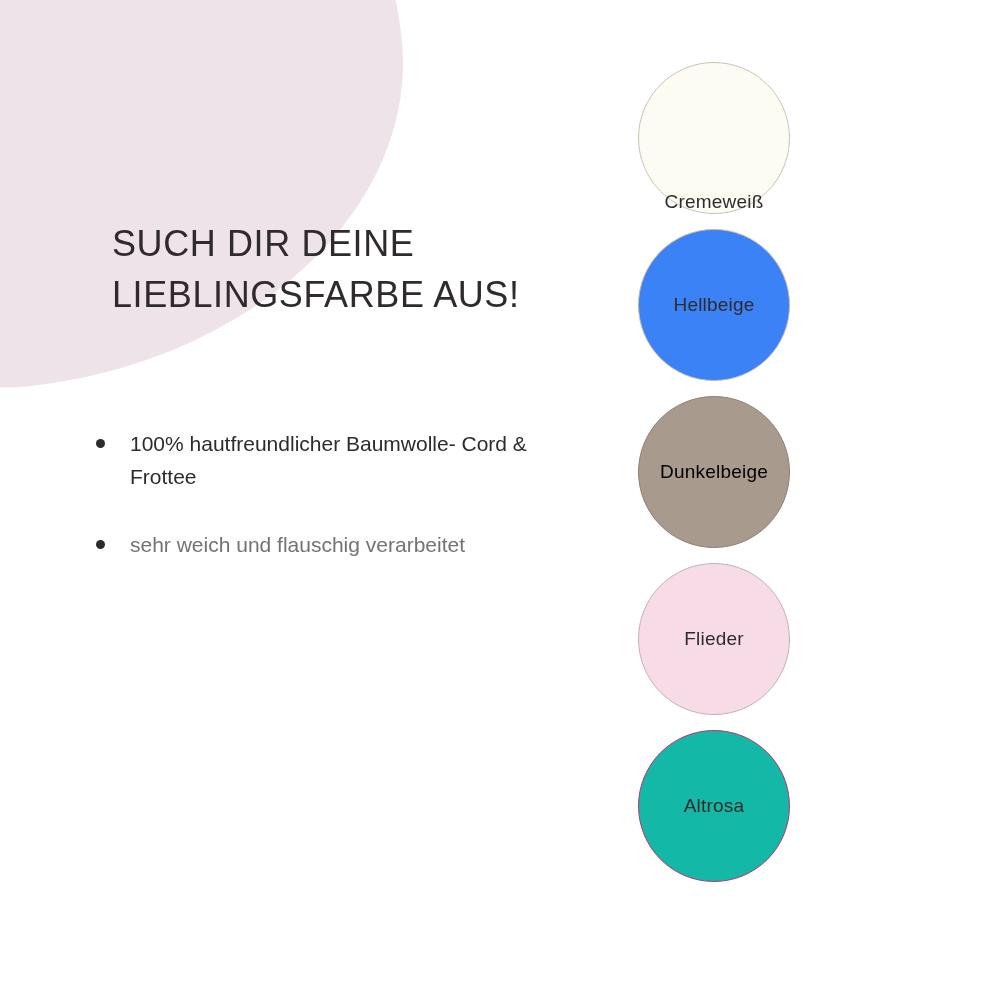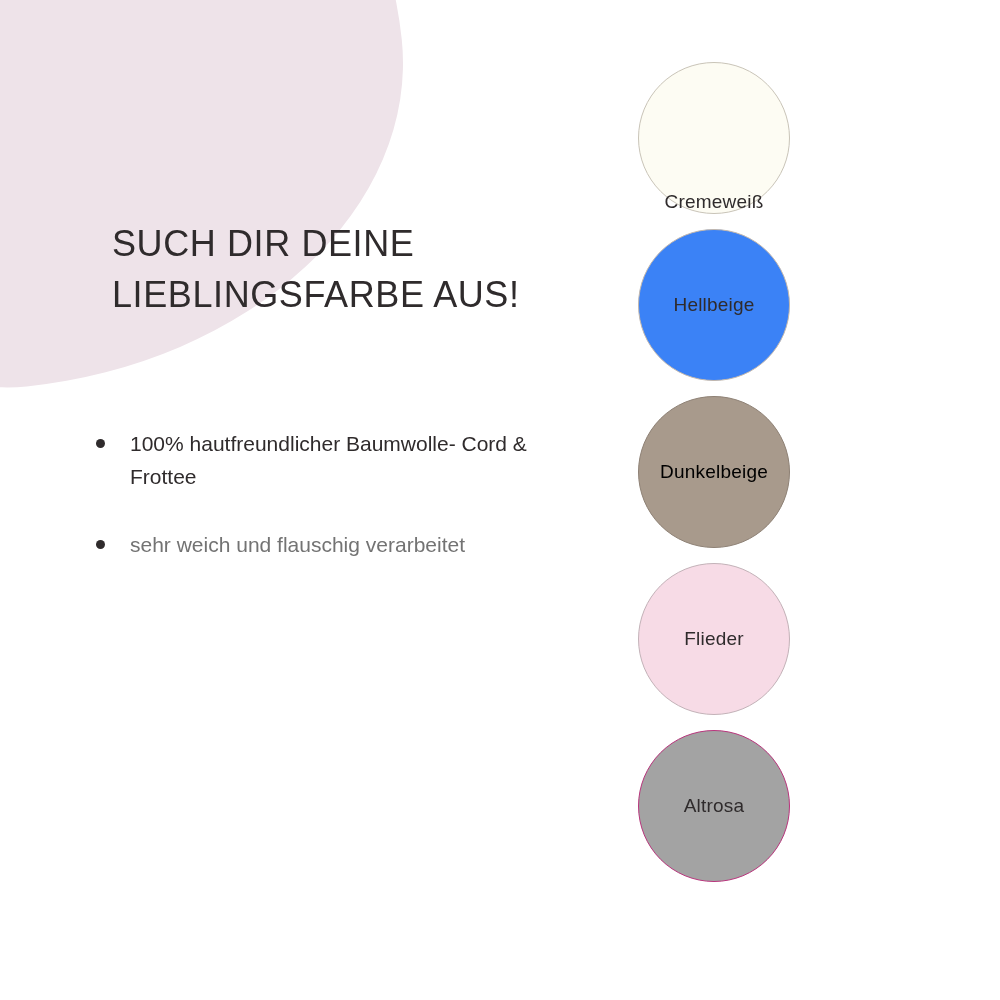--- a/index.html
+++ b/index.html
@@ -119,18 +119,18 @@
     </div>
     <div class="swatch" style="background: #3b82f6; border: 1px solid rgb(194, 183, 173);">
       <span style="color: rgb(47, 43, 44);">Hellbeige</span>
     </div>
     <div class="swatch" style="background: rgb(168, 154, 140); border: 1px solid rgb(142, 129, 117);">
       <span style="color: #000000;">Dunkelbeige</span>
     </div>
     <div class="swatch" style="background: rgb(247, 219, 230); border: 1px solid rgb(195, 178, 184);">
       <span style="color: rgb(47, 43, 44);">Flieder</span>
     </div>
-    <div class="swatch" style="background: #a3a3a3; border: 1px solid rgb(184, 53, 124);">
+    <div class="swatch" style="background: #14b8a6; border: 1px solid rgb(184, 53, 124);">
       <span style="color: rgb(47, 43, 44);">Altrosa</span>
     </div>
   </div>
 
 </div>
 
 </body></html>

